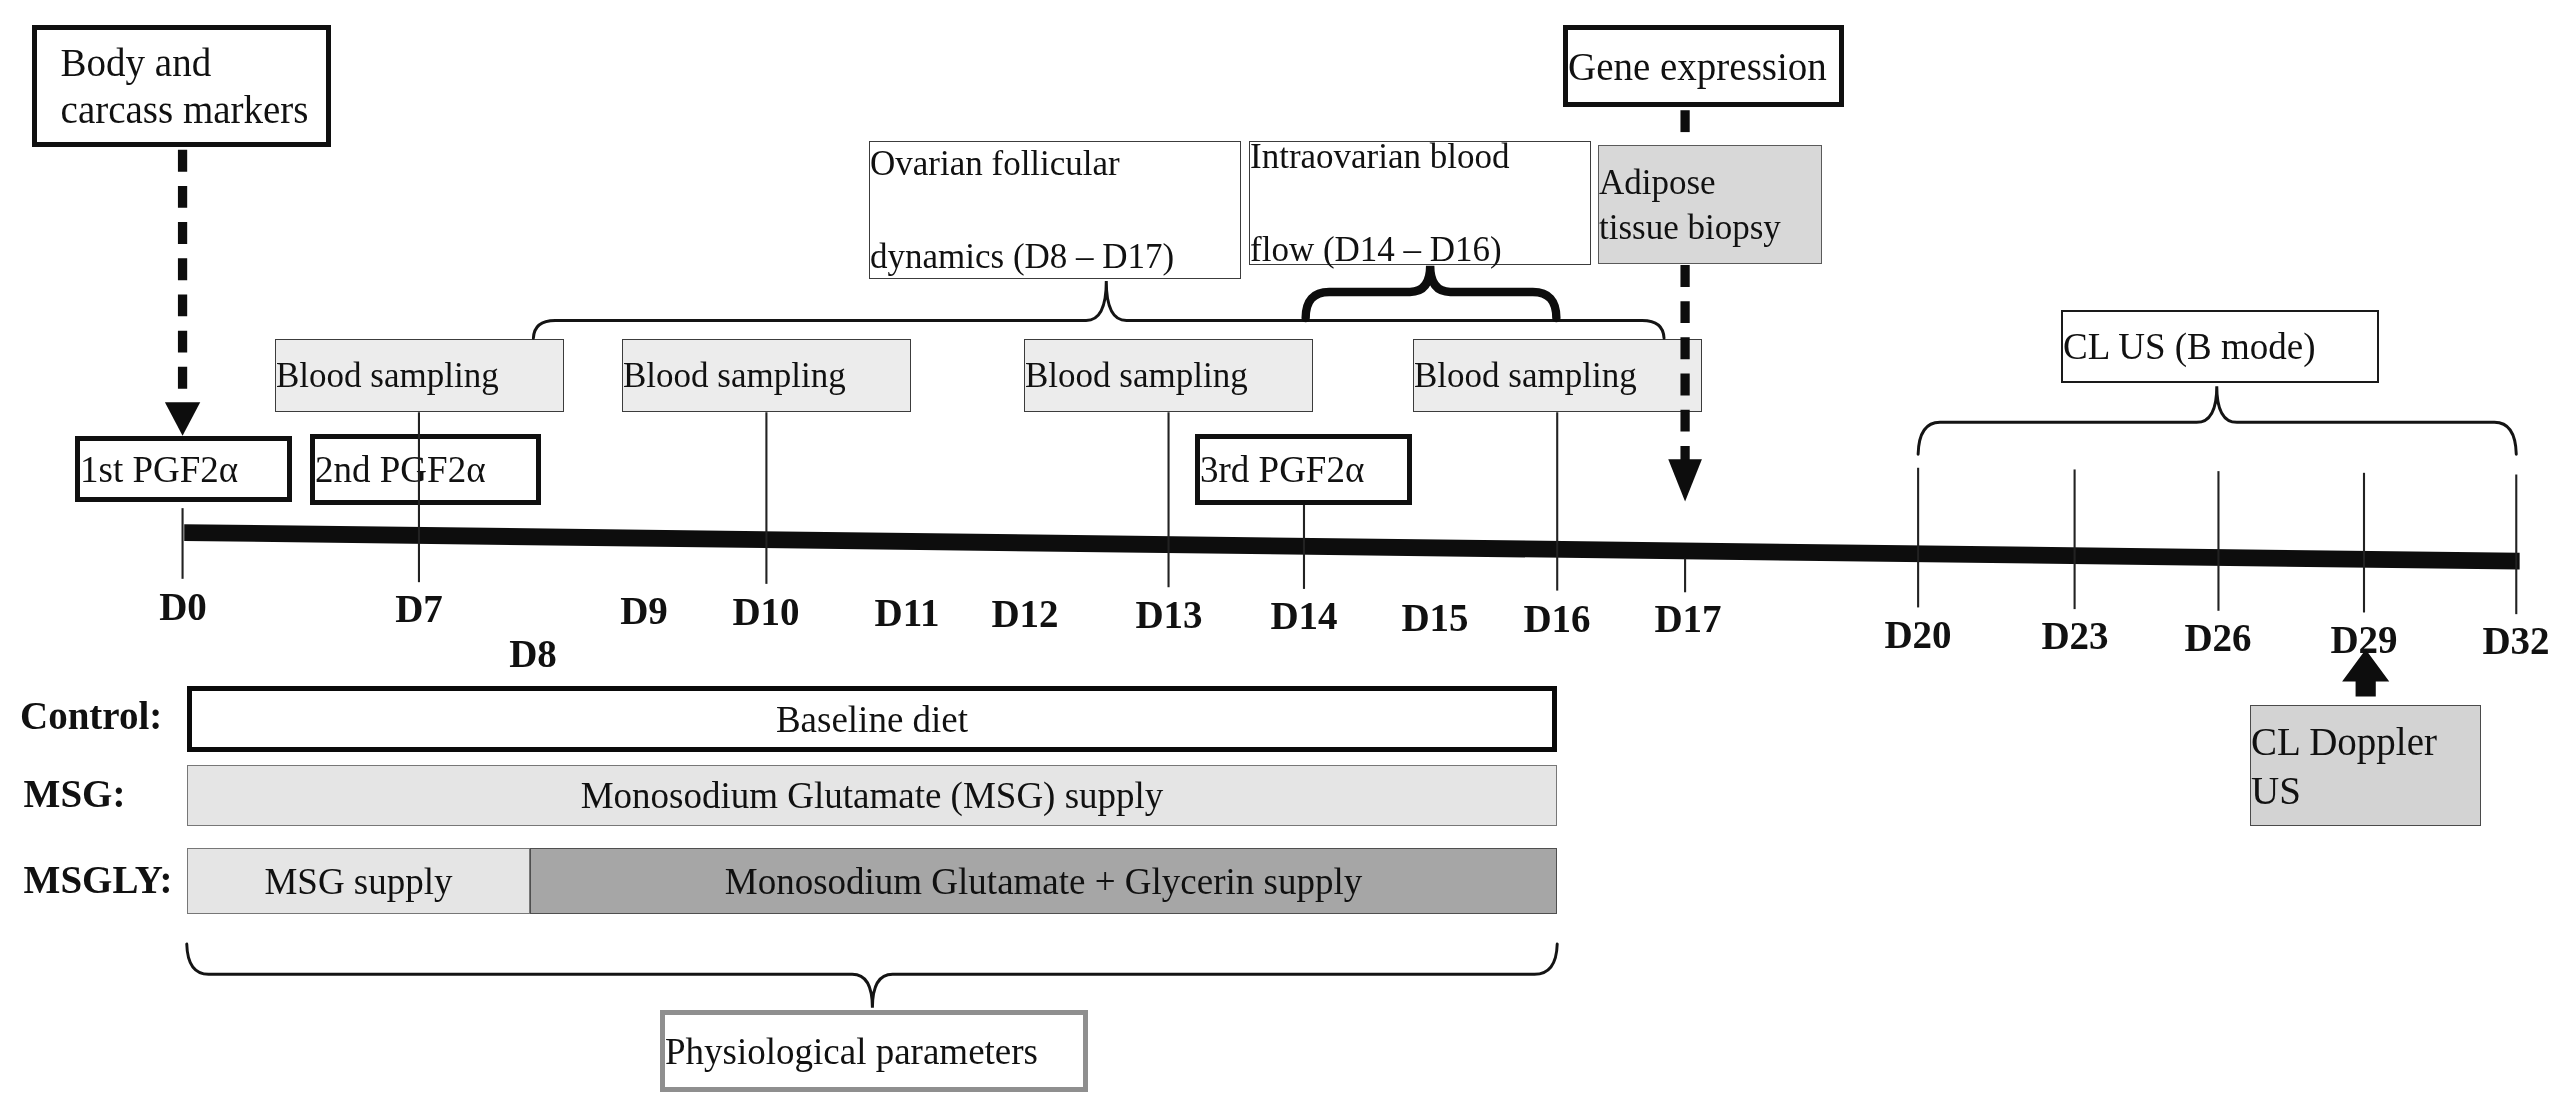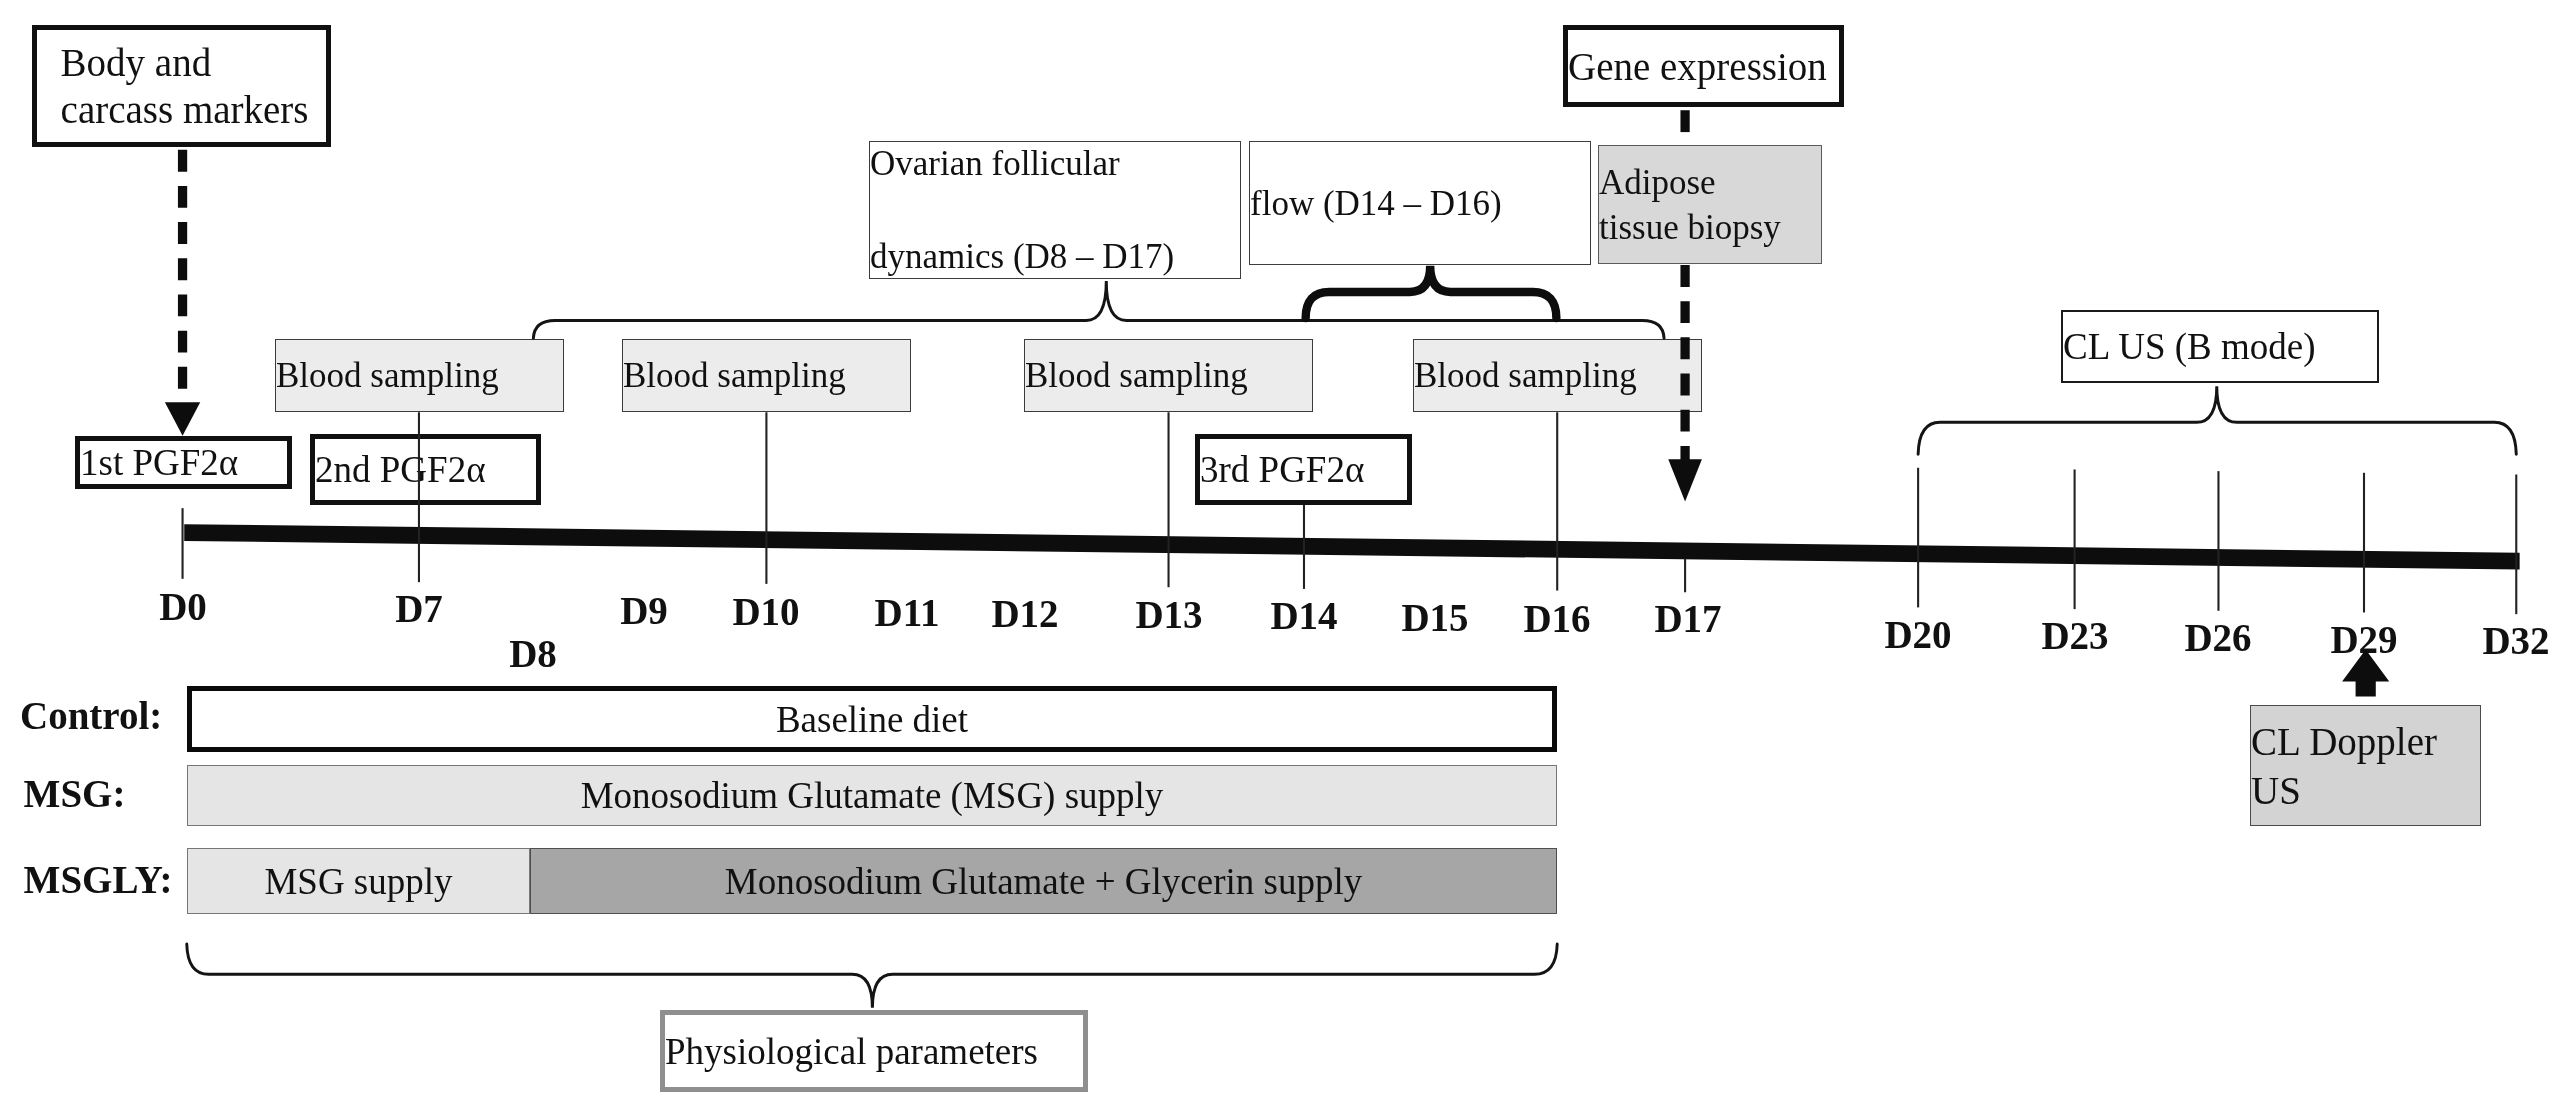--- a/index.html
+++ b/index.html
@@ -74,20 +74,21 @@
   <div class="box thick" style="left:1563px;top:25px;width:281px;height:82px;font-size:39px;">
     <span>Gene expression</span>
   </div>
 
   <div class="box thin" style="left:869px;top:141px;width:372px;height:138px;">
     <span>Ovarian follicular</span>
     <span>dynamics (D8 – D17)</span>
   </div>
 
   <div class="box thin" style="left:1249px;top:141px;width:342px;height:124px;">
+    <span>Intraovarian blood</span>
     <span>flow (D14 – D16)</span>
   </div>
 
   <div class="box darkgray" style="left:1598px;top:145px;width:224px;height:119px;">
     <span>Adipose</span>
     <span>tissue biopsy</span>
   </div>
 
   <div class="box gray" style="left:275px;top:339px;width:289px;height:73px;">
     <span>Blood sampling</span>
@@ -95,21 +96,21 @@
   <div class="box gray" style="left:622px;top:339px;width:289px;height:73px;">
     <span>Blood sampling</span>
   </div>
   <div class="box gray" style="left:1024px;top:339px;width:289px;height:73px;">
     <span>Blood sampling</span>
   </div>
   <div class="box gray" style="left:1413px;top:339px;width:289px;height:73px;">
     <span>Blood sampling</span>
   </div>
 
-  <div class="box thick" style="left:75px;top:436px;width:217px;height:53px;font-size:37px;">
+  <div class="box thick" style="left:75px;top:436px;width:217px;height:66px;font-size:37px;">
     <span>1st PGF2α</span>
   </div>
   <div class="box thick" style="left:310px;top:434px;width:231px;height:71px;font-size:37px;">
     <span>2nd PGF2α</span>
   </div>
   <div class="box thick" style="left:1195px;top:434px;width:217px;height:71px;font-size:37px;">
     <span>3rd PGF2α</span>
   </div>
 
   <div class="box" style="left:2061px;top:310px;width:318px;height:73px;border:2.5px solid #1a1a1a;font-size:37px;">

